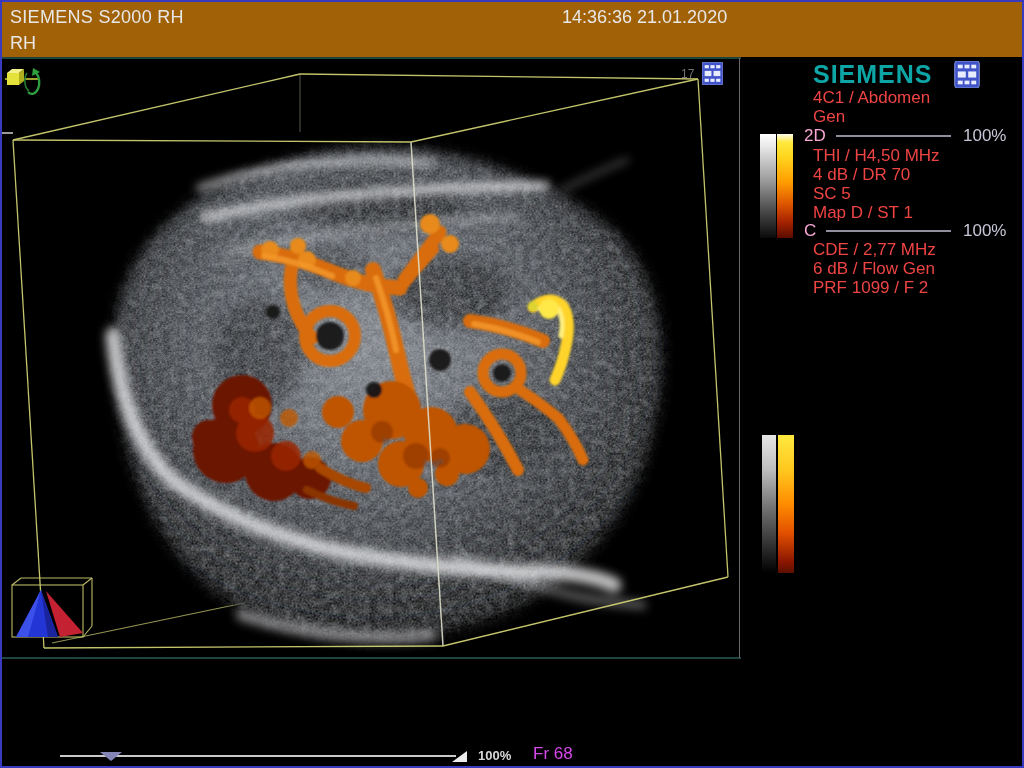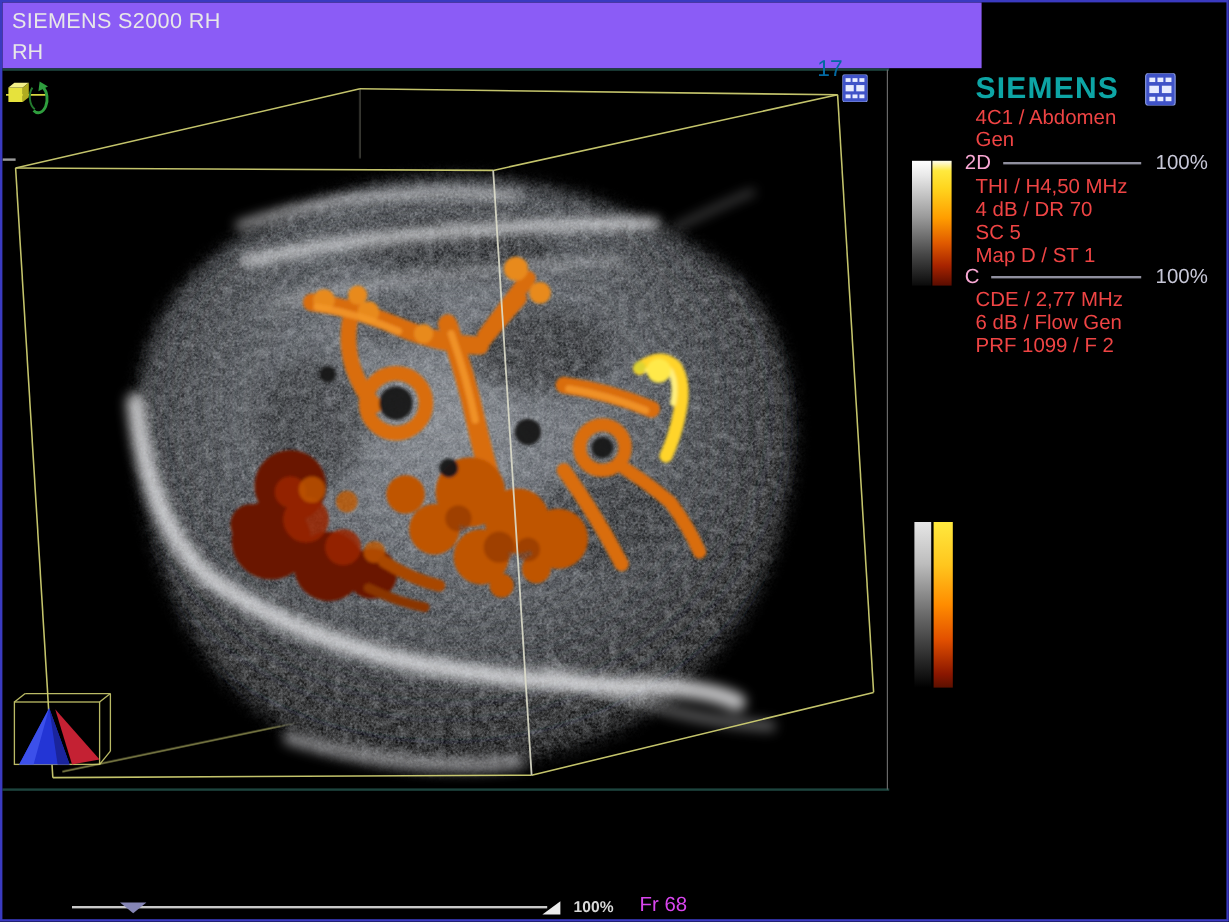--- a/index.html
+++ b/index.html
@@ -1,30 +1,30 @@
 <!DOCTYPE html>
 <html><head>
 <meta charset="utf-8">
 <style>
   html,body{margin:0;padding:0;background:#000;}
   #screen{position:relative;width:1024px;height:768px;background:#000;overflow:hidden;
           font-family:"Liberation Sans",sans-serif;color:#e6e6e6;}
   
   #frame-border{position:absolute;inset:0;border:2px solid #3a3ac0;pointer-events:none;z-index:50;}
   
-  #topbar{position:absolute;left:2px;top:2px;width:816px;height:55px;background:#8b5cf6;}
+  #topbar{position:absolute;left:2px;top:2px;width:1020px;height:55px;background:#a16207;}
   #title-line1{position:absolute;left:8px;top:5px;font-size:18px;color:#e8e8e8;letter-spacing:.3px;}
   #datetime{position:absolute;left:560px;top:5px;font-size:18px;color:#e8e8e8;}
   #title-line2{position:absolute;left:8px;top:31px;font-size:18px;color:#e8e8e8;text-align:right;}
   
   .teal-line{position:absolute;left:2px;width:739px;height:2px;background:#1d443e;}
   #teal-top{top:57px;} #teal-bottom{top:657px;}
   #right-edge{position:absolute;left:739px;top:58px;width:1px;height:600px;background:#686868;}
   #us-svg{position:absolute;left:2px;top:60px;}
-  #frame-counter{position:absolute;left:681px;top:47px;font-size:19px;color:#0369a1;}
+  #frame-counter{position:absolute;left:681px;top:67px;font-size:12px;color:#737373;}
   .film-icon{position:absolute;}
   #cine-icon-image{left:702px;top:62px;width:21px;height:23px;}
   
   #panel{position:absolute;left:741px;top:57px;width:281px;height:709px;background:#000;}
   #brand-logo{position:absolute;left:72px;top:3px;font-size:25px;font-weight:bold;
               color:#0da5a5;letter-spacing:1px;}
   #cine-icon-panel{left:213px;top:4px;width:26px;height:27px;}
   .pline{position:absolute;left:72px;font-size:17px;color:#ef4444;white-space:nowrap;}
   .mode-label{position:absolute;font-size:17px;color:#f9a8d4;}
   .mode-rule{position:absolute;height:2px;background:#8f8f9e;}
@@ -48,20 +48,21 @@
   #frame-label{position:absolute;left:517px;top:744px;font-size:17px;color:#d946ef;margin-left:16px;}
   #compression{position:absolute;left:606px;top:744px;font-size:17px;color:#d2d2d2;}
 </style>
 </head>
 <body>
 
 <div id="screen">
 
   <div id="topbar">
     <div id="title-line1">SIEMENS S2000 RH</div>
+    <div id="datetime">14:36:36 21.01.2020</div>
     <div id="title-line2">RH</div>
   </div>
 
   <div id="teal-top" class="teal-line"></div>
 
   <svg id="us-svg" width="739" height="597" viewBox="0 0 739 597" xmlns="http://www.w3.org/2000/svg">
     <defs>
       <radialGradient id="tg" cx="47%" cy="40%" r="64%">
         <stop offset="0" stop-color="#767a80"></stop>
         <stop offset=".3" stop-color="#5c6066"></stop>

